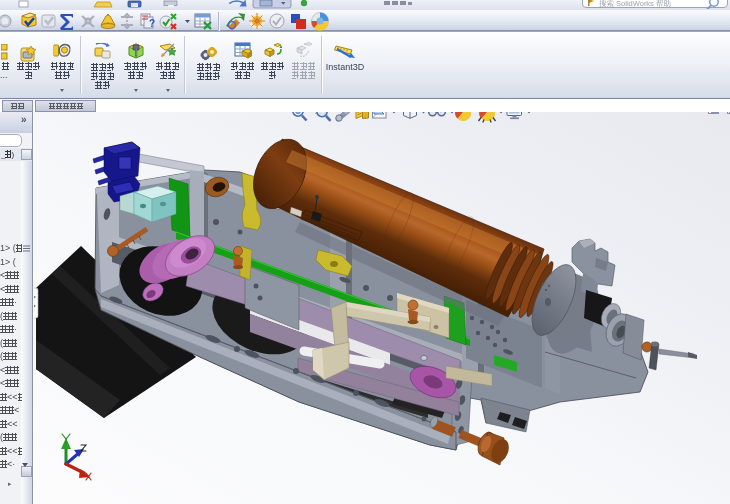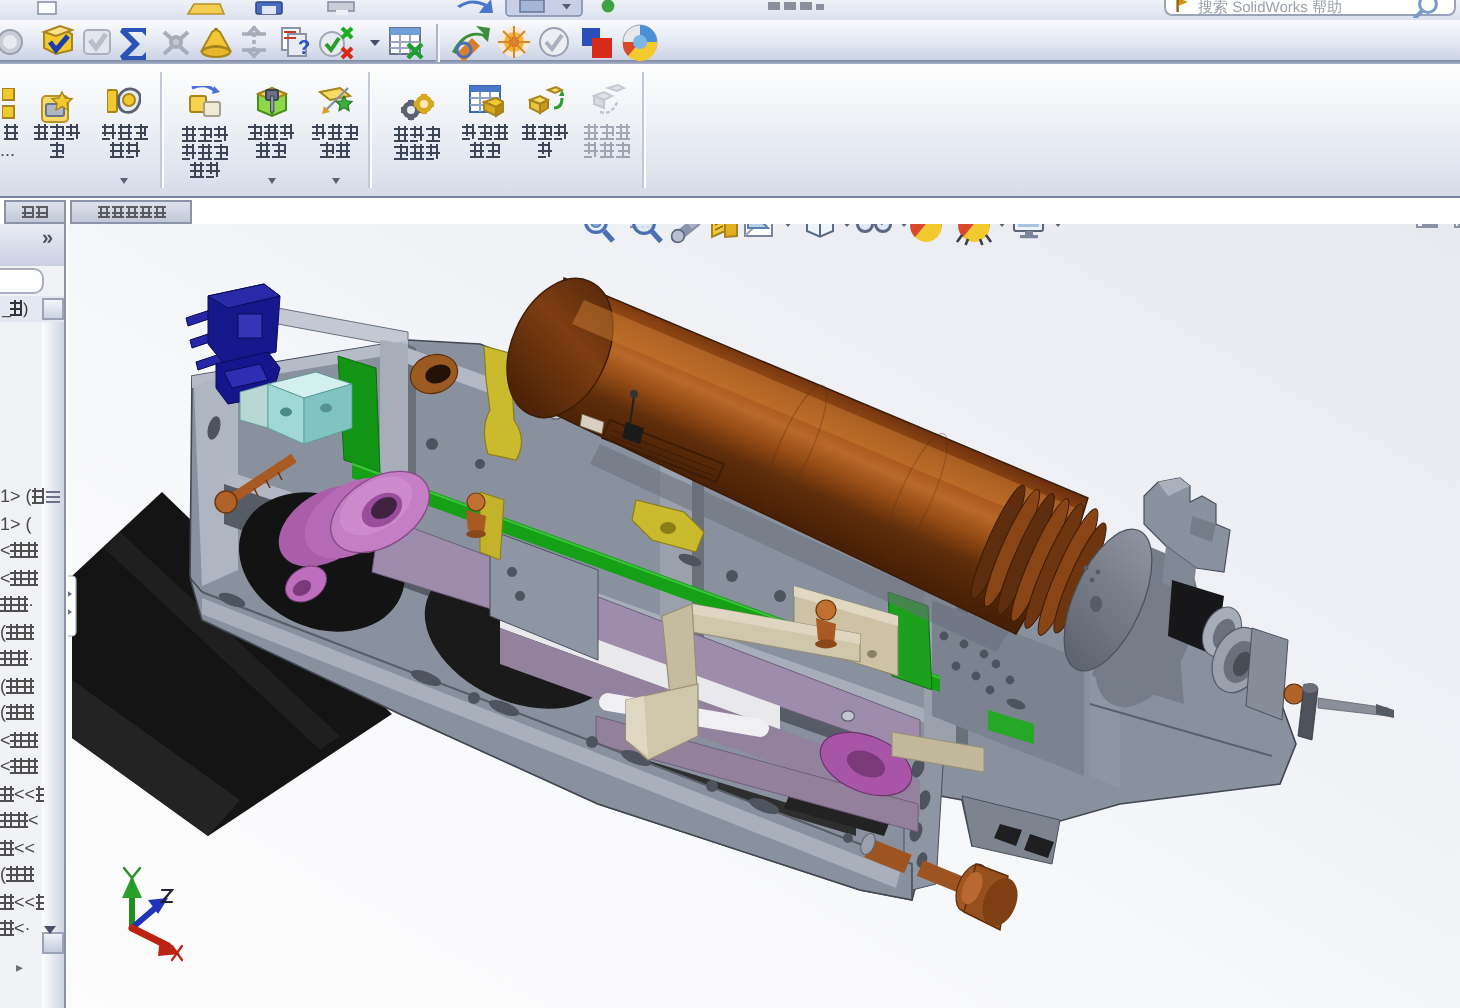--- a/index.html
+++ b/index.html
@@ -348,20 +348,29 @@
           <b class="hz b"></b>
           <b class="hz"></b>
         </div>
       <div class="hzr" style="top:39px">
           <b class="hz c"></b>
           <b class="hz"></b>
           <b class="hz b"></b>
         </div>
     </div>
 
+    <div class="rbtn" style="left:324px;width:42px">
+      <svg class="rico" style="top:12px" width="24" height="16" viewBox="0 0 24 16">
+        <path d="M3 2 l16 4 l-1.5 4 l-16 -4 Z" fill="#f6dc66" stroke="#a8851c"></path>
+        <path d="M5 3 l0 2.5 M8 3.7 l0 2.5 M11 4.4 l0 2.5 M14 5.1 l0 2.5" stroke="#a8851c" stroke-width=".8"></path>
+        <path d="M4 5 L18 13" stroke="#2a6fd8" stroke-width="2.2"></path>
+        <path d="M18 9 l4 5 l-7 -1 Z" fill="#2a6fd8"></path>
+      </svg>
+      <div class="rlab lat" style="top:30px">Instant3D</div>
+    </div>
   </div>
   <div id="tabrow">
     <div class="tab" style="left:2px;width:31px">
         <b class="phz"></b>
         <b class="phz"></b>
       </div>
     <div class="tab" style="left:35px;width:61px">
         <b class="phz"></b>
         <b class="phz"></b>
         <b class="phz"></b>

